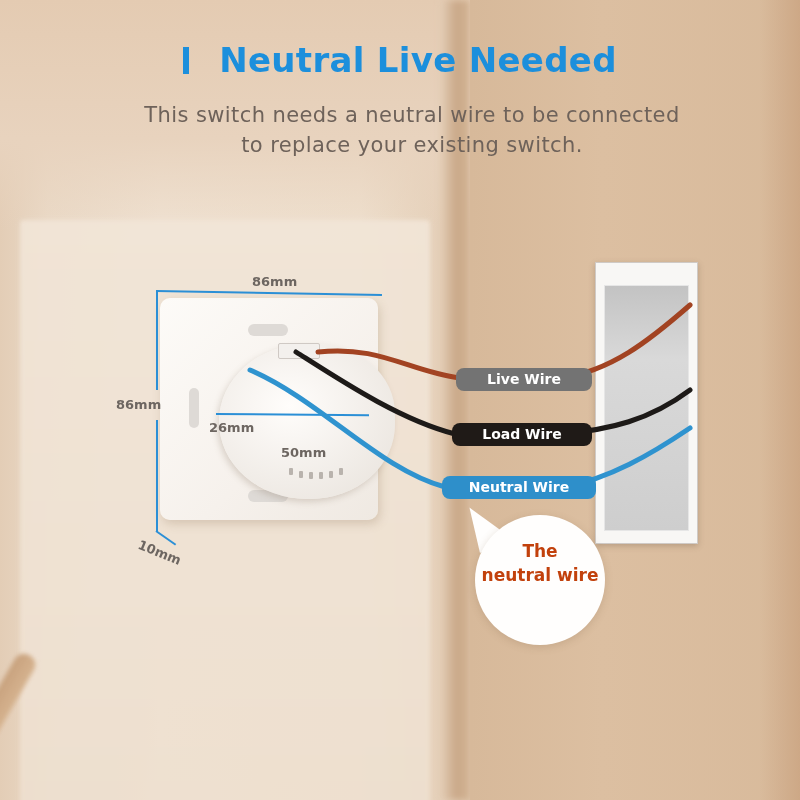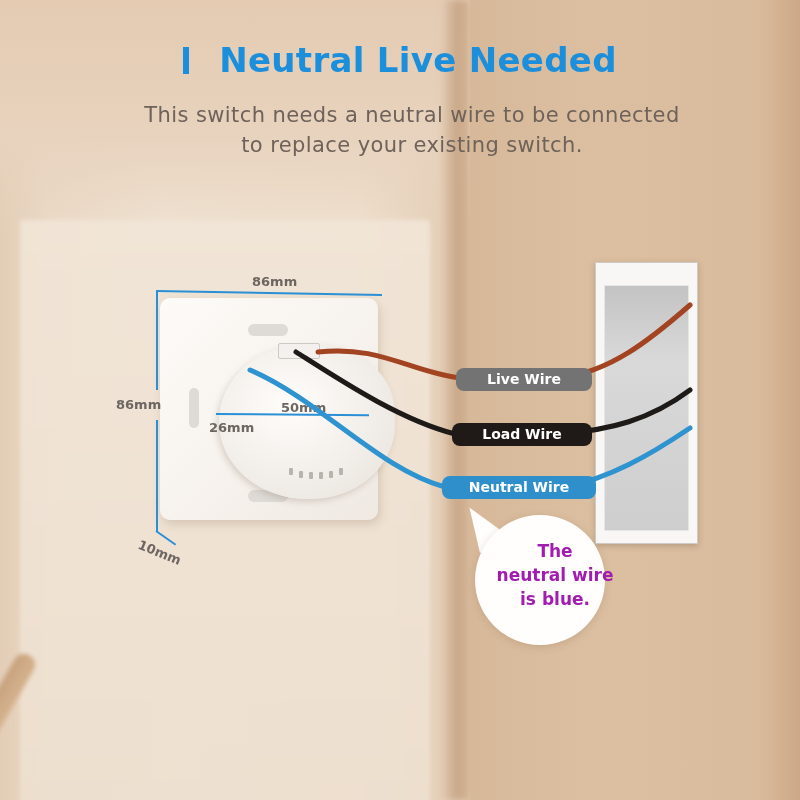--- a/index.html
+++ b/index.html
@@ -56,22 +56,22 @@
     color:#fff; font-weight:bold; font-size:14px; text-align:center; white-space:nowrap; }
   .live { left:456px; top:368px; width:106px; background:#737373; }
   .load { left:452px; top:423px; width:110px; background:#1f1a17;text-align:center; }
   .neutral { left:442px; top:476px; width:124px; background:#2e8fca; }
 
   
   .bubble { position:absolute; left:475px; top:515px; width:130px; height:130px; border-radius:50%;
     background:#fffefd; box-shadow:0 2px 8px rgba(120,90,60,.2); }
   .bubble-tail { position:absolute; left:478px; top:500px; width:0; height:0;
     border-left:12px solid transparent; border-right:22px solid transparent; border-bottom:45px solid #fffefd; transform:rotate(-28deg); transform-origin:bottom; }
-  .bubble-text { position:absolute; left:490px; top:539px; width:130px; text-align:center;
-    color:#a21caf; font-weight:bold; font-size:17px; line-height:24px; }
+  .bubble-text { position:absolute; left:475px; top:539px; width:130px; text-align:center;
+    color:#c2410c; font-weight:bold; font-size:17px; line-height:24px; }
   .bubble-text span { display:block; }
 </style>
 </head>
 <body>
 
 <div class="scene">
   <div class="bg-ceiling"></div>
   <div class="bg-left-panel"></div>
   <div class="bg-door-edge"></div>
   <div class="bg-right-wall"></div>
@@ -109,31 +109,30 @@
 <div class="dim" style="left:156px;top:290px;width:226px;height:2px;transform:rotate(1deg);transform-origin:left;"></div>
 <div class="dim" style="left:156px;top:290px;width:2px;height:100px;"></div>
 <div class="dim" style="left:156px;top:420px;width:2px;height:112px;"></div>
 <div class="dim" style="left:156px;top:530px;width:24px;height:2px;transform:rotate(35deg);transform-origin:left;"></div>
 <div class="dim" style="left:216px;top:413px;width:153px;height:2px;transform:rotate(0.5deg);transform-origin:left;"></div>
 
 <div class="dim-label" style="left:252px;top:274px;">86mm</div>
 <div class="dim-label" style="left:116px;top:397px;">86mm</div>
 <div class="dim-label" style="left:137px;top:545px;transform:rotate(22deg);">10mm</div>
 <div class="dim-label" style="left:209px;top:420px;">26mm</div>
-<div class="dim-label" style="left:281px;top:400px;">50mm</div>
+<div class="dim-label" style="left:281px;top:445px;">50mm</div>
 
 <svg class="wires" width="800" height="800">
   <path d="M318,352 C380,345 410,372 460,378 L560,378 C610,372 650,340 690,305" stroke="#a24322" stroke-width="5" fill="none" stroke-linecap="round"></path>
   <path d="M296,352 C340,380 400,420 455,434 L560,434 C610,430 650,420 690,390" stroke="#1d1a18" stroke-width="5" fill="none" stroke-linecap="round"></path>
   <path d="M250,370 C320,400 380,470 445,487 L565,487 C610,478 650,455 690,428" stroke="#2f93cf" stroke-width="5" fill="none" stroke-linecap="round"></path>
 </svg>
 
 <div class="wire-label live">Live Wire</div>
 <div class="wire-label load">Load Wire</div>
 <div class="wire-label neutral">Neutral Wire</div>
 
 <div class="bubble-tail"></div>
 <div class="bubble"></div>
 <div class="bubble-text">
   <span>The</span>
   <span>neutral wire</span>
-  <span>is blue.</span>
 </div>
 
 </body></html>

